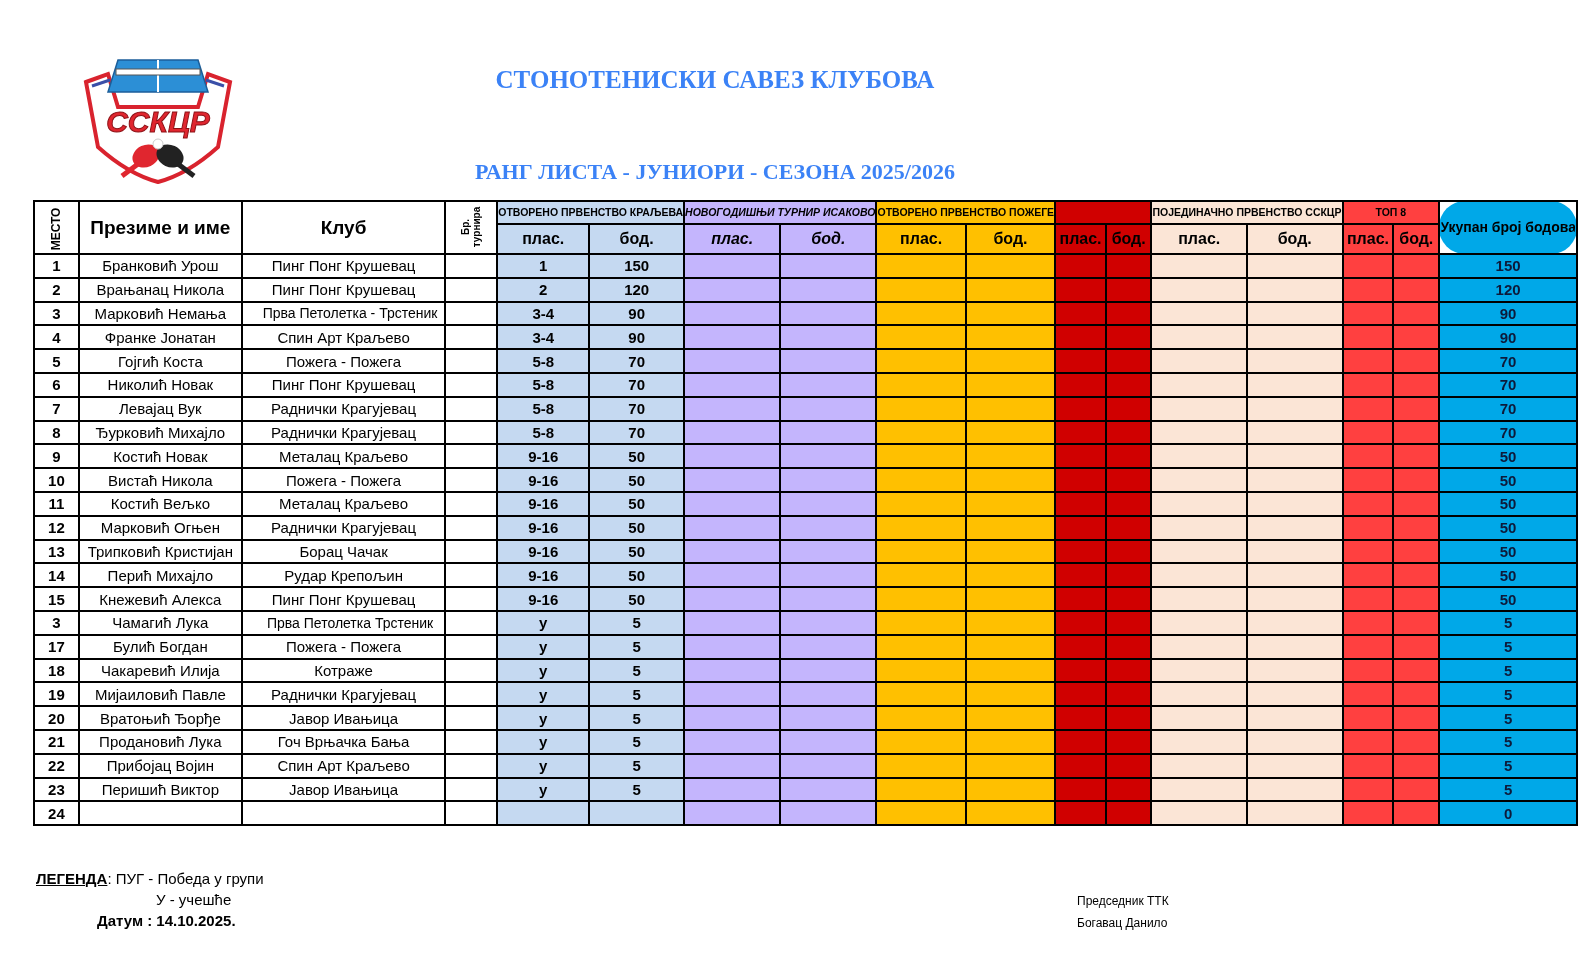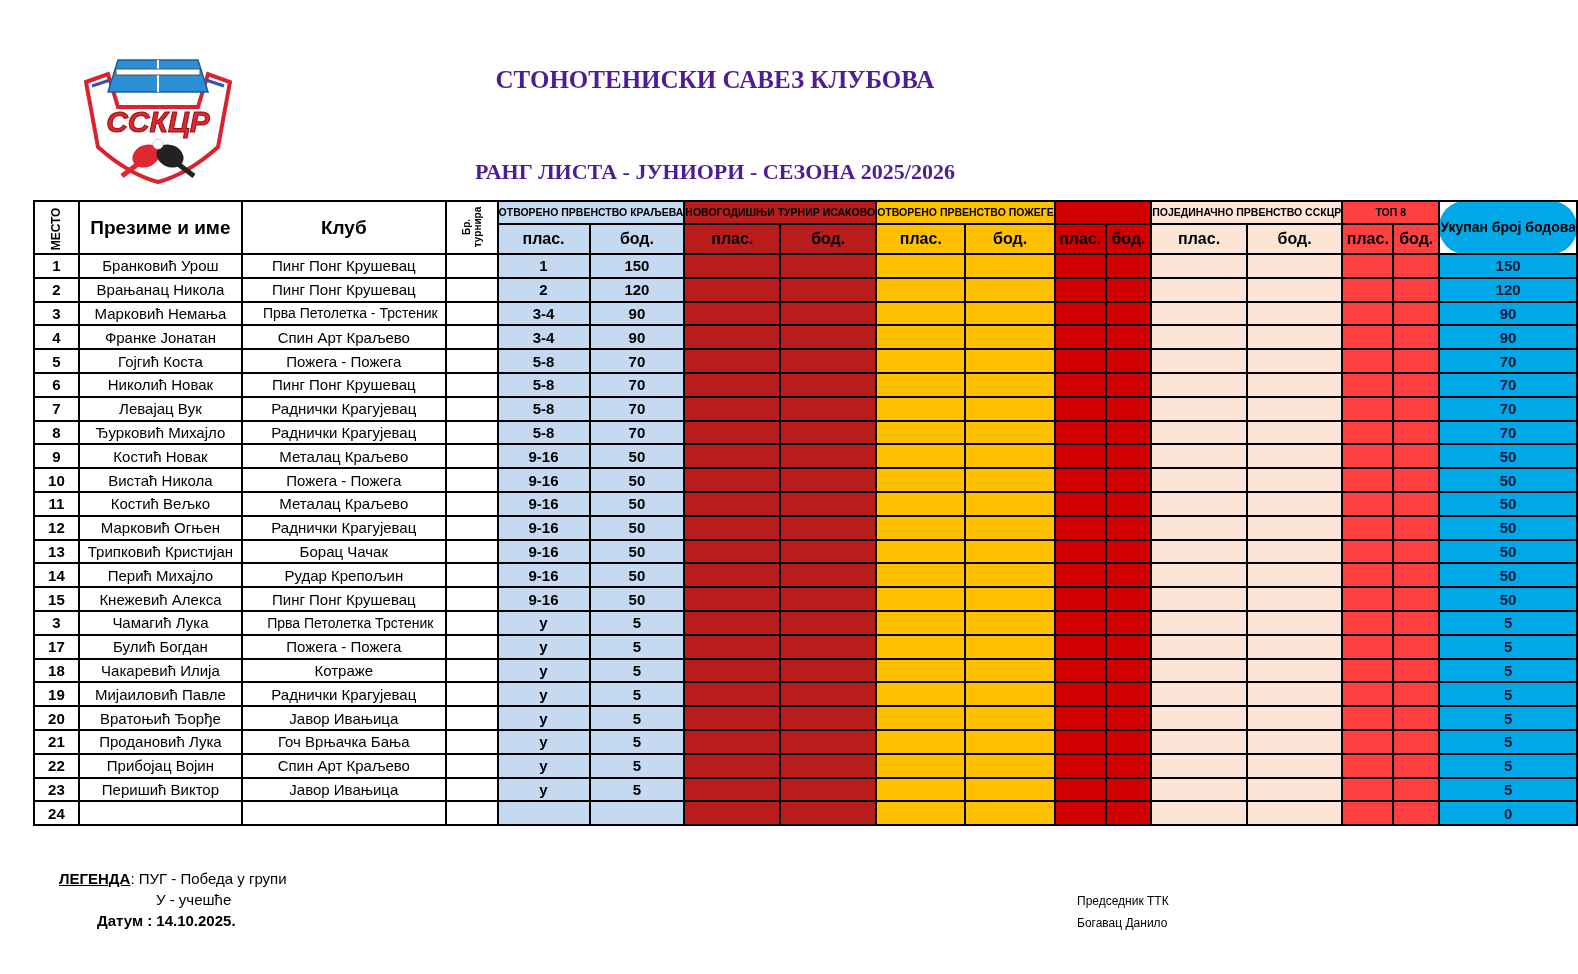--- a/index.html
+++ b/index.html
@@ -1,20 +1,20 @@
 <!DOCTYPE html>
 <html><head>
 <meta charset="utf-8">
 <style>
   * { box-sizing: border-box; margin: 0; padding: 0; }
   html, body { width: 1578px; height: 974px; background: #ffffff; overflow: hidden; }
   body { position: relative; font-family: "Liberation Sans", sans-serif; color: #000; }
 
   .logo { position: absolute; left: 78px; top: 52px; width: 160px; height: 135px; }
-  .title { position: absolute; left: 400px; width: 630px; text-align: center; font-family: "Liberation Serif", serif; font-weight: bold; color: #4c1d95; }
+  .title { position: absolute; left: 400px; width: 630px; text-align: center; font-family: "Liberation Serif", serif; font-weight: bold; color: #3b82f6; }
   .t1 { top: 64px; font-size: 25px; line-height: 31px; }
   .t2 { top: 158px; font-size: 22px; line-height: 28px; }
 
   table.rank { position: absolute; left: 33px; top: 200px; border-collapse: collapse; table-layout: fixed; }
   table.rank td, table.rank th { border: 2px solid #000; padding: 0; text-align: center; vertical-align: middle; overflow: hidden; white-space: nowrap; }
   th.hd-big { font-size: 19px; font-weight: bold; }
   th.hd-small { font-size: 10.5px; font-weight: bold; line-height: 13px; white-space: normal; }
   th.sub { font-size: 16px; font-weight: bold; height: 30px; }
   th.vert { height: 53px; }
   .vtext { display: inline-block; transform: rotate(-90deg); font-weight: bold; white-space: nowrap; }
@@ -24,29 +24,29 @@
 
   tr.row td { height: 23.8px; font-size: 15px; }
   td.pos { font-weight: bold; }
   td.name { font-size: 15.5px; }
   td.club { font-size: 15.5px; }
   td.club.small { font-size: 14px; padding-left: 13px; }
   td.plac, td.bod { font-weight: bold; font-size: 15px; }
   td.total { font-weight: bold; font-size: 15px; color: #0d1a3a; }
 
   .c-blue { background: #c5d9f1; }
-  .c-green { background: #b91c1c; }
+  .c-green { background: #c4b5fd; font-style: italic; }
   .c-orange { background: #ffc000; }
   .c-dred { background: #d00000; }
   .c-beige { background: #fbe5d6; }
   .c-red { background: #ff4040; }
   .c-cyan { background: #00a8e8; }
 
   .legend { position: absolute; left: 36px; top: 868px; font-size: 15px; line-height: 21px; }
-  .legend .lbl { font-weight: bold; text-decoration: underline; margin-left: 23px; }
+  .legend .lbl { font-weight: bold; text-decoration: underline; }
   .legend .l2 { position: absolute; left: 120px; top: 21px; white-space: nowrap; }
   .legend .l3 { position: absolute; left: 61px; top: 42px; white-space: nowrap; font-weight: bold; }
   .sign { position: absolute; left: 1077px; top: 890px; font-size: 12px; line-height: 22px; font-weight: normal; }
 </style>
 </head>
 <body>
 
 <div class="logo">
   <svg width="160" height="135" viewBox="0 0 160 135">
     <path d="M8 30 L30 22 L40 55 L120 55 L130 22 L152 30 L140 95 Q110 122 80 130 Q50 122 20 95 Z" fill="#ffffff" stroke="#d9232e" stroke-width="4"></path>

